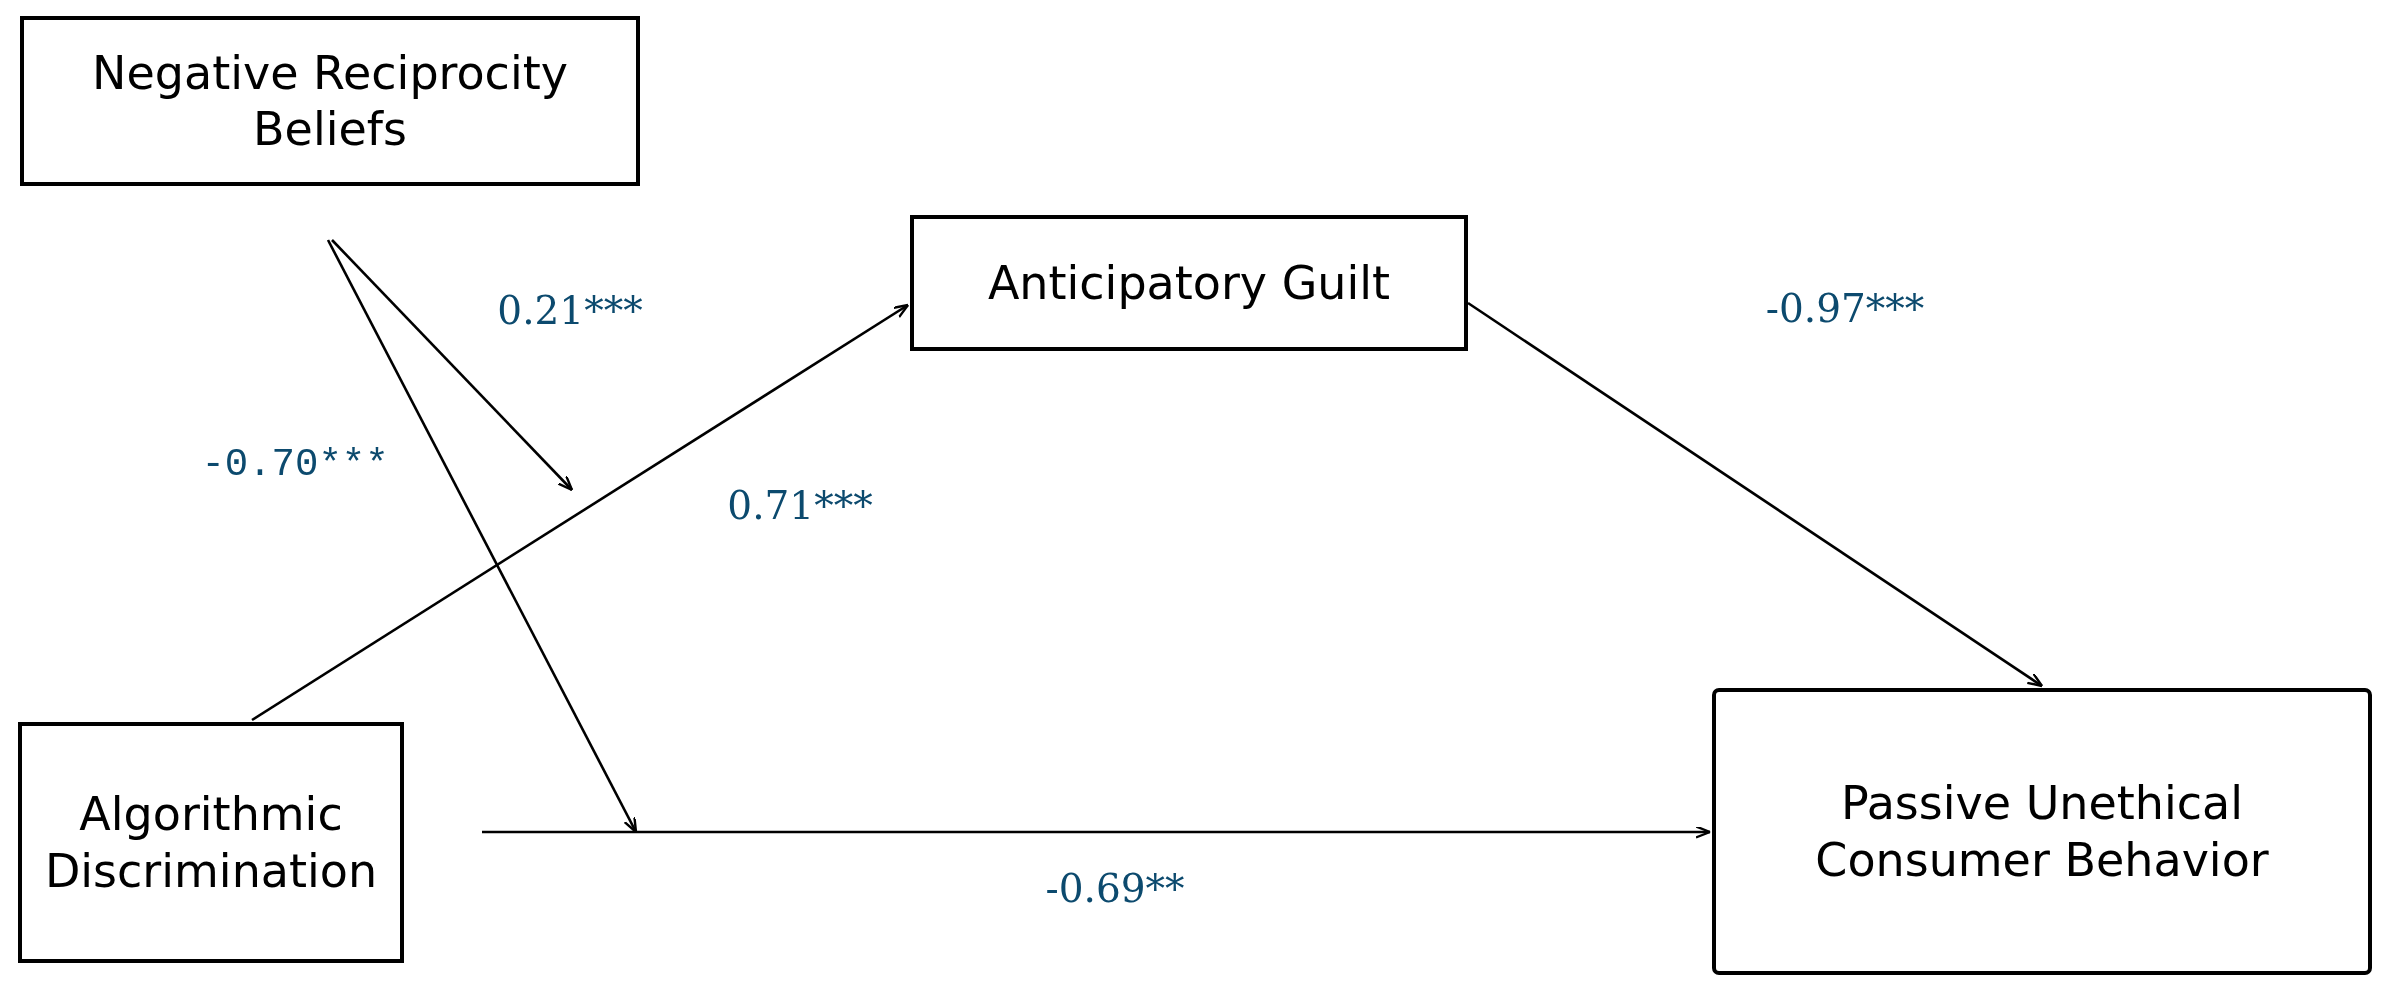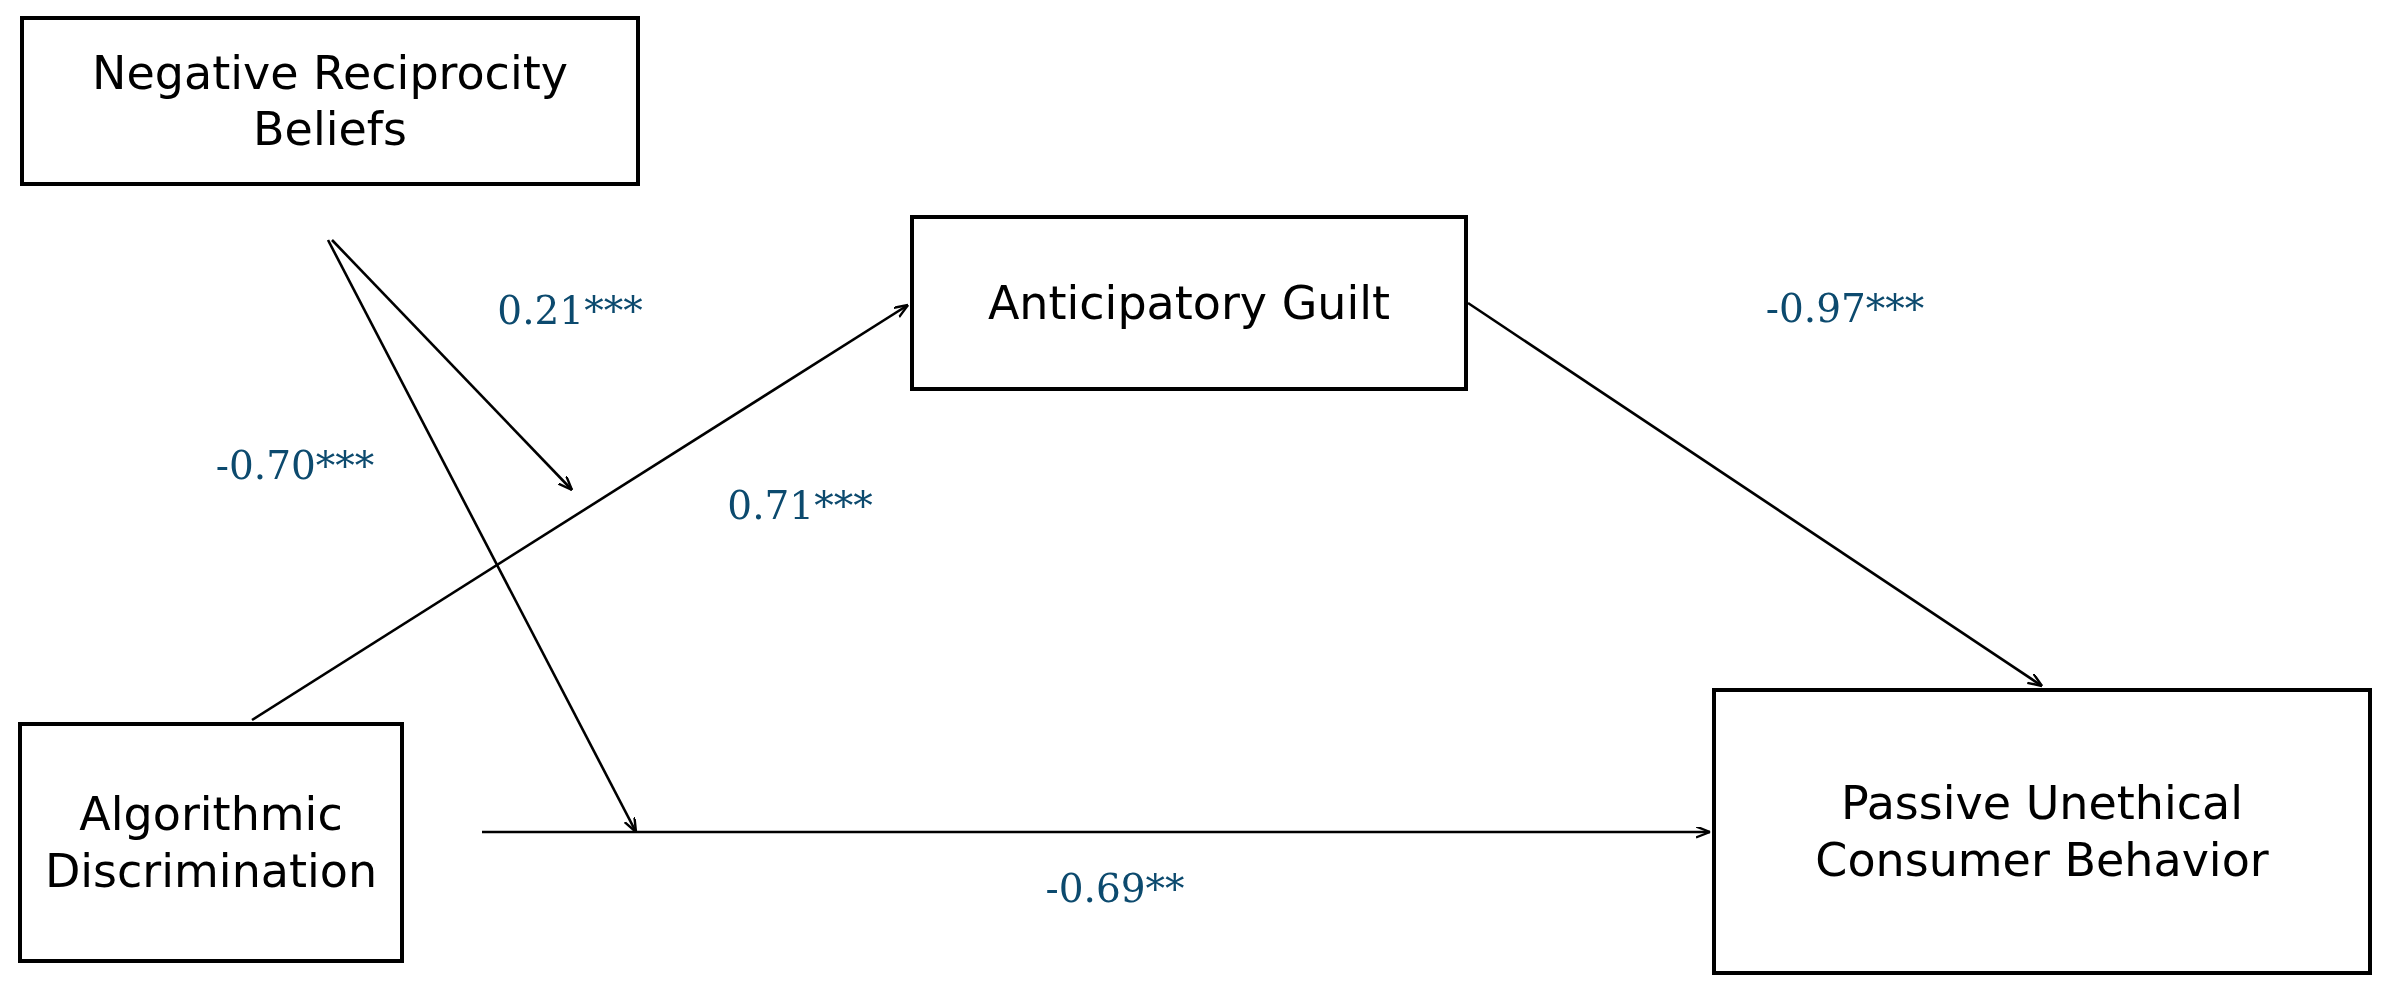--- a/index.html
+++ b/index.html
@@ -71,33 +71,33 @@
         <line x1="1468" y1="303" x2="2042" y2="686" marker-end="url(#arrowhead)"></line>
         <line x1="482" y1="832" x2="1710" y2="832" marker-end="url(#arrowhead)"></line>
       </g>
   </svg>
 
   <div class="node" style="left: 20px; top: 16px; width: 620px; height: 170px;">
     <span class="node-label">Negative Reciprocity
 Beliefs</span>
   </div>
 
-  <div class="node" style="left: 910px; top: 215px; width: 558px; height: 176px;">
+  <div class="node" style="left: 910px; top: 215px; width: 558px; height: 136px;">
     <span class="node-label">Anticipatory Guilt</span>
   </div>
 
   <div class="node" style="left: 18px; top: 722px; width: 386px; height: 241px;">
     <span class="node-label">Algorithmic
 Discrimination</span>
   </div>
 
-  <div class="node" style="left: 1712px; top: 688px; width: 660px; height: 287px;">
+  <div class="node" style="left: 1712px; top: 688px; width: 660px; height: 287px; border-radius: 7px;">
     <span class="node-label">Passive Unethical
 Consumer Behavior</span>
   </div>
 
   <div class="edge-label" style="left: 570px; top: 310px;">0.21***</div>
-  <div class="edge-label" style="left: 295px; top: 465px;">-0.70***</div>
+  <div class="edge-label" style="left: 295px; top: 465px; font-family: Liberation Mono, monospace;">-0.70***</div>
   <div class="edge-label" style="left: 800px; top: 505px;">0.71***</div>
   <div class="edge-label" style="left: 1845px; top: 308px;">-0.97***</div>
   <div class="edge-label" style="left: 1115px; top: 888px;">-0.69**</div>
 
 </div>
 
 </body></html>

